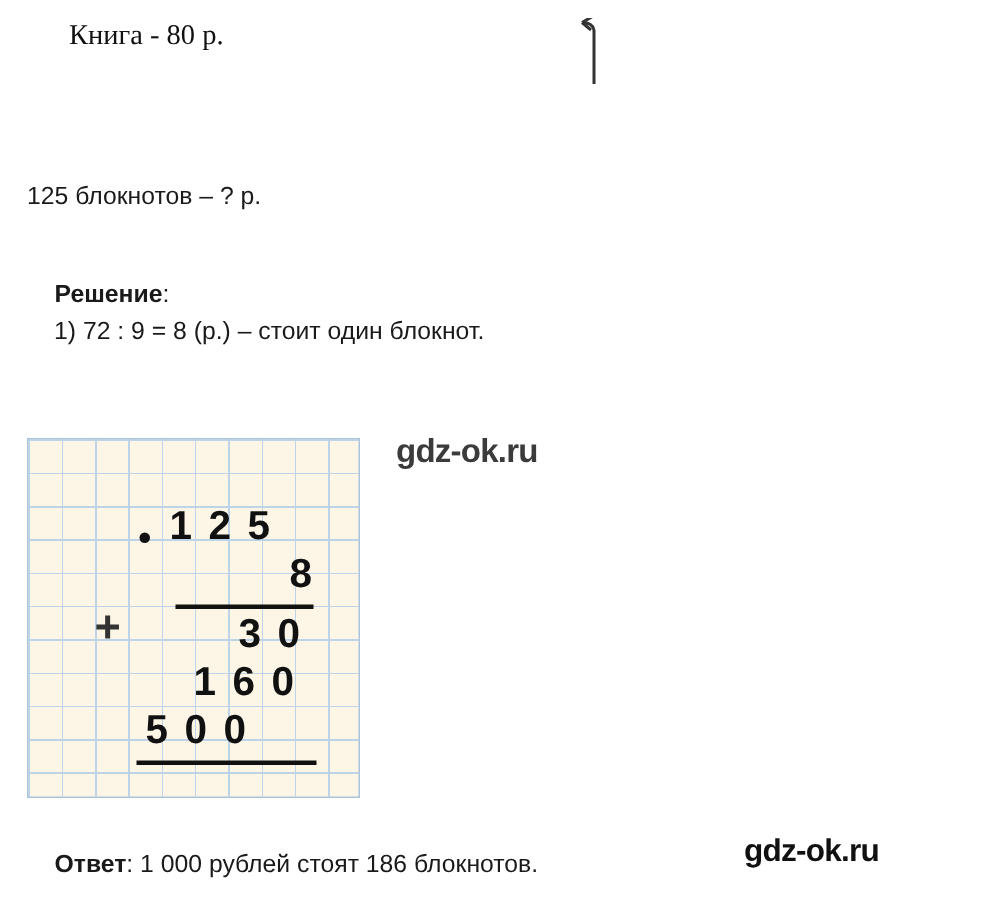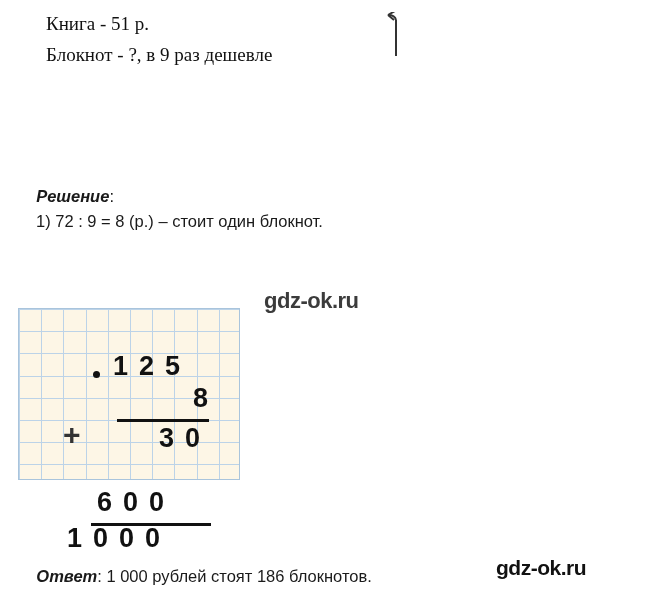--- a/index.html
+++ b/index.html
@@ -47,36 +47,35 @@
     font-family: "Liberation Sans", sans-serif;
     font-size: 16.5px;
     color: #1a1a1a;
     white-space: pre;
   }
   .l-count   { left: 18px; top: 122px; }
   .l-solve   { left: 18px; top: 168px; }
   .l-step1   { left: 18px; top: 212px; margin-left: 18px; }
   .l-step2   { left: 18px; top: 255px; }
   .l-answer  { left: 18px; top: 548px; }
-  .bold { font-weight: bold; font-style: italic; }
+  .bold { font-weight: bold; }
 
   
   .gridbox {
     position: absolute;
     left: 18px;
     top: 292px;
     width: 222px;
-    height: 172px;
+    height: 240px;
     background:
       repeating-linear-gradient(to right, #bcd3e8 0px, #bcd3e8 1px, transparent 1px, transparent 22.2px),
       repeating-linear-gradient(to bottom, #bcd3e8 0px, #bcd3e8 1px, transparent 1px, transparent 22.2px),
       #fdf6e6;
     box-sizing: border-box;
     border: 1px solid #a9c4dc;
-    margin-top: 16px;
   }
   .digit {
     position: absolute;
     font-family: "Liberation Sans", sans-serif;
     font-size: 27px;
     font-weight: bold;
     color: #111;
     line-height: 1;
   }
   .plus-sign {
@@ -120,56 +119,56 @@
     font-size: 21px;
     color: #111;
   }
 </style>
 </head>
 <body>
 
 <div class="page">
 
   <div class="statement">
-    <div>Книга - 51 р.</div>
-    <div>Блокнот - ?, в 9 раз дешевле</div>
+    <div>Книга - 80 р.</div>
   </div>
 
   <svg class="arrow-mark" viewBox="0 0 34 46">
     <path d="M28 44 L28 8" stroke="#333" stroke-width="2" fill="none"></path>
     <path d="M28 8 Q27 3 20 3" stroke="#333" stroke-width="2" fill="none"></path>
     <path d="M20 3 L27 -1" stroke="#333" stroke-width="2" fill="none"></path>
     <path d="M20 3 L26 8" stroke="#333" stroke-width="2" fill="none"></path>
   </svg>
 
+  <div class="line l-count">125 блокнотов – ? р.</div>
 
   <div class="line l-solve">
     <span class="bold">Решение</span><span>:</span>
   </div>
 
   <div class="line l-step1">1) 72 : 9 = 8 (р.) – стоит один блокнот.</div>
 
   <div class="gridbox">
 
     <div class="dot-mark" style="left:74px; top:62px;"></div>
 
     <div class="digit" style="left:94px; top:44px; letter-spacing:11px;">125</div>
 
     <div class="digit" style="left:174px; top:76px;">8</div>
     <div class="rule" style="left:98px; top:110px; width:92px;"></div>
 
     <div class="plus-sign" style="left:44px; top:111px;">+</div>
 
     <div class="digit" style="left:140px; top:116px; letter-spacing:11px;">30</div>
 
+    <div class="digit" style="left:110px; top:148px; letter-spacing:11px;">160</div>
 
-    <div class="digit" style="left:78px; top:180px; letter-spacing:11px;">600</div>
+    <div class="digit" style="left:78px; top:180px; letter-spacing:11px;">500</div>
     <div class="rule" style="left:72px; top:214px; width:120px;"></div>
 
-    <div class="digit" style="left:48px; top:216px; letter-spacing:11px;">1000</div>
   </div>
 
   <div class="wm wm-top">gdz-ok.ru</div>
 
   <div class="line l-answer">
     <span class="bold">Ответ</span><span>: 1 000 рублей стоят 186 блокнотов.</span>
   </div>
 
   <div class="wm wm-bottom">gdz-ok.ru</div>
 

